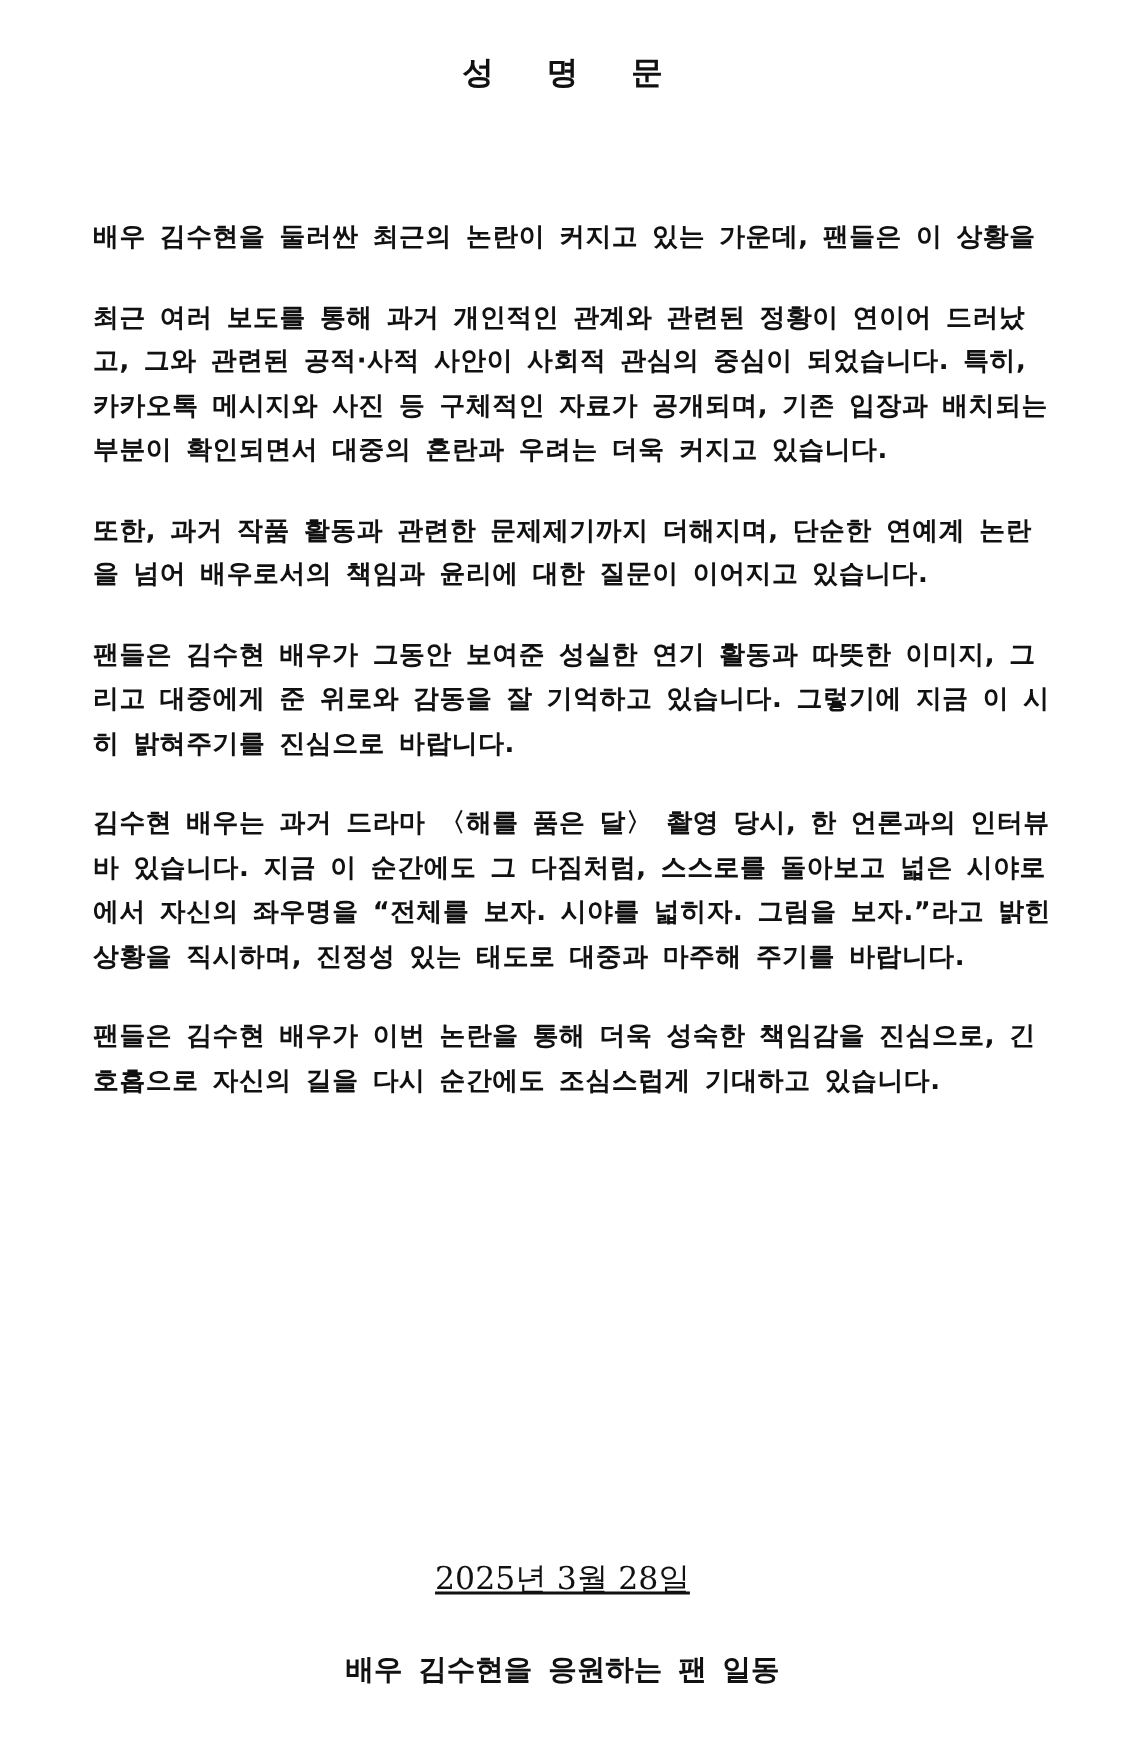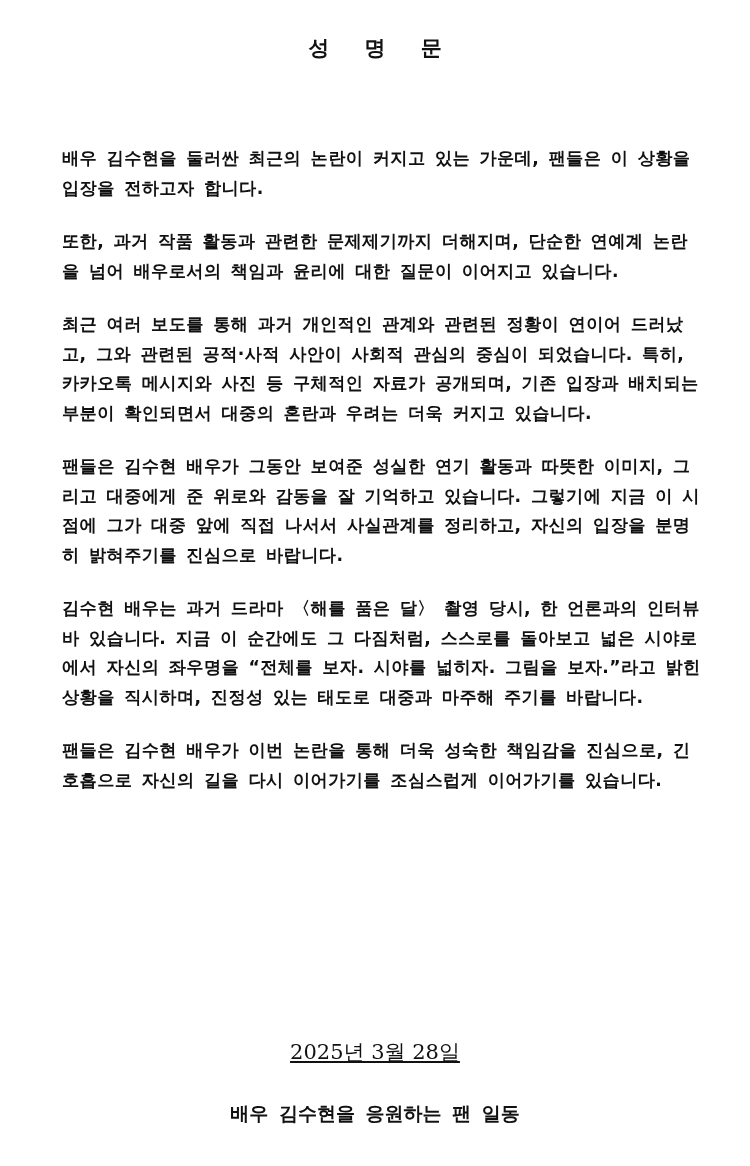--- a/index.html
+++ b/index.html
@@ -76,45 +76,43 @@
   </style>
 </head>
 <body>
 
 <div class="page">
   <div class="title">성 명 문</div>
 
   <div class="body">
     <p class="para">
       <span class="line">배우 김수현을 둘러싼 최근의 논란이 커지고 있는 가운데, 팬들은 이 상황을</span>
-      <span class="line">입장을 전하고자 합니다.</span>
-    </p>
-    <p class="para">
-      <span class="line">또한, 과거 작품 활동과 관련한 문제제기까지 더해지며, 단순한 연예계 논란</span>
-      <span class="line">을 넘어 배우로서의 책임과 윤리에 대한 질문이 이어지고 있습니다.</span>
     </p>
     <p class="para">
       <span class="line">최근 여러 보도를 통해 과거 개인적인 관계와 관련된 정황이 연이어 드러났</span>
       <span class="line">고, 그와 관련된 공적·사적 사안이 사회적 관심의 중심이 되었습니다. 특히,</span>
       <span class="line">카카오톡 메시지와 사진 등 구체적인 자료가 공개되며, 기존 입장과 배치되는</span>
       <span class="line">부분이 확인되면서 대중의 혼란과 우려는 더욱 커지고 있습니다.</span>
     </p>
     <p class="para">
+      <span class="line">또한, 과거 작품 활동과 관련한 문제제기까지 더해지며, 단순한 연예계 논란</span>
+      <span class="line">을 넘어 배우로서의 책임과 윤리에 대한 질문이 이어지고 있습니다.</span>
+    </p>
+    <p class="para">
       <span class="line">팬들은 김수현 배우가 그동안 보여준 성실한 연기 활동과 따뜻한 이미지, 그</span>
       <span class="line">리고 대중에게 준 위로와 감동을 잘 기억하고 있습니다. 그렇기에 지금 이 시</span>
-      <span class="line">점에 그가 대중 앞에 직접 나서서 사실관계를 정리하고, 자신의 입장을 분명</span>
       <span class="line">히 밝혀주기를 진심으로 바랍니다.</span>
     </p>
     <p class="para">
       <span class="line">김수현 배우는 과거 드라마 〈해를 품은 달〉 촬영 당시, 한 언론과의 인터뷰</span>
       <span class="line">바 있습니다. 지금 이 순간에도 그 다짐처럼, 스스로를 돌아보고 넓은 시야로</span>
       <span class="line">에서 자신의 좌우명을 “전체를 보자. 시야를 넓히자. 그림을 보자.”라고 밝힌</span>
       <span class="line">상황을 직시하며, 진정성 있는 태도로 대중과 마주해 주기를 바랍니다.</span>
     </p>
     <p class="para">
       <span class="line">팬들은 김수현 배우가 이번 논란을 통해 더욱 성숙한 책임감을 진심으로, 긴</span>
-      <span class="line">호흡으로 자신의 길을 다시 이어가기를 조심스럽게 이어가기를 있습니다.</span>
+      <span class="line">호흡으로 자신의 길을 다시 순간에도 조심스럽게 기대하고 있습니다.</span>
     </p>
   </div>
 
   <div class="date">2025년 3월 28일</div>
   <div class="signature">배우 김수현을 응원하는 팬 일동</div>
 </div>
 
 </body></html>

